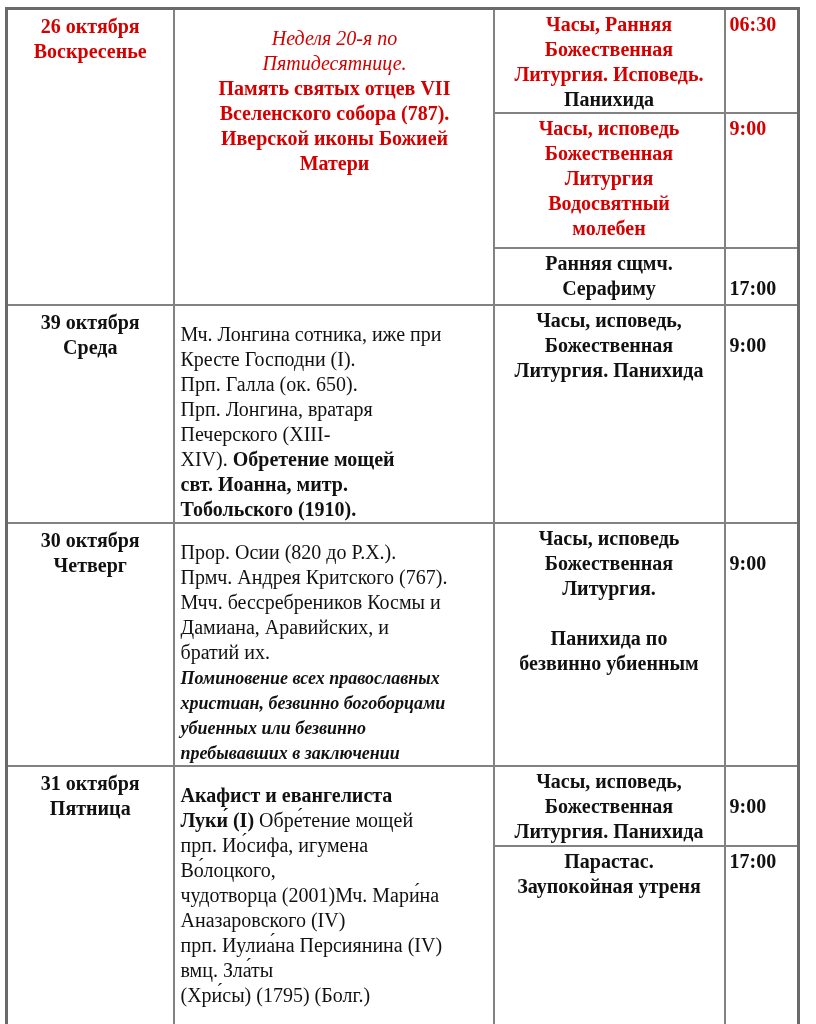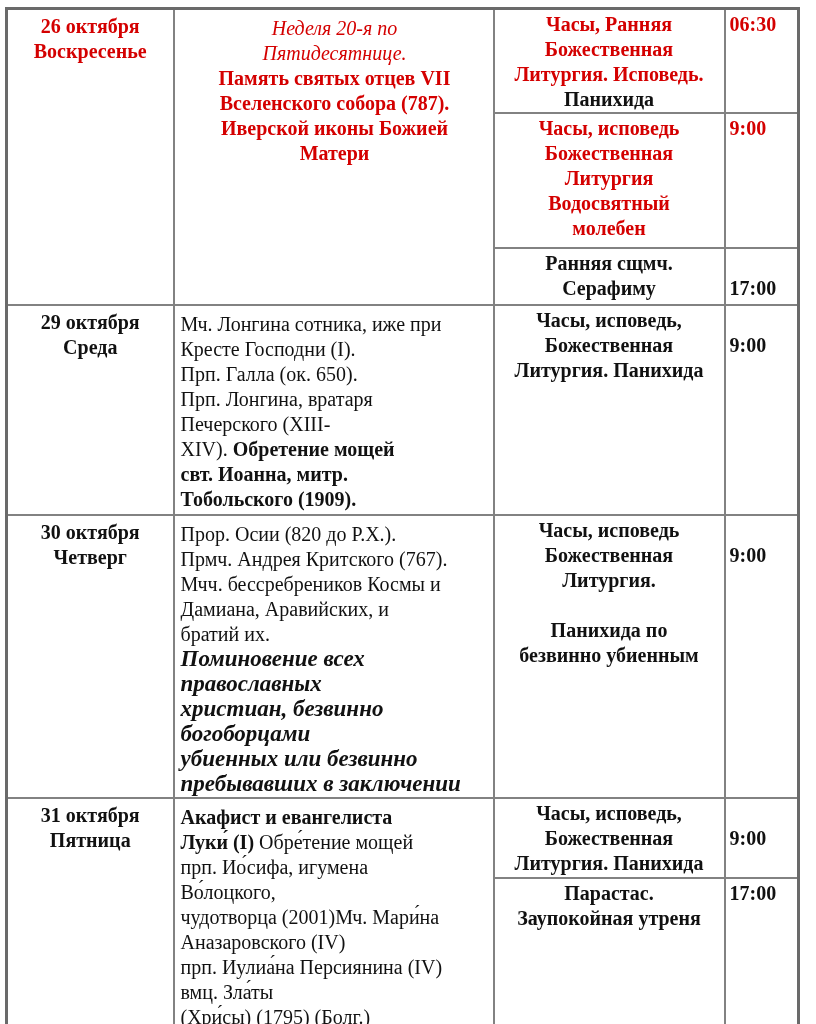--- a/index.html
+++ b/index.html
@@ -41,33 +41,33 @@
   tr.h4a { height: 80px; margin-left: 44px; }
   tr.h4b { height: 204px; }
   td.date {
     text-align: center;
     font-weight: bold;
     padding-top: 4px;
   }
   td.desc {
     text-align: left;
     padding-left: 6px;
-    padding-top: 6px;
+    padding-top: 16px;
   }
   td.desc.center { text-align: center; }
   td.svc {
     text-align: center;
     font-weight: bold;
   }
   td.time {
     font-weight: bold;
   }
   .c-red { color: var(--accent-red); }
   span.small {
-    font-size: 23px;
+    font-size: 18px;
     line-height: 23px;
   }
 </style>
 </head>
 <body>
 
 <div class="page">
   <table class="schedule">
     <colgroup>
       <col style="width:167px">
@@ -101,30 +101,30 @@
         <td class="time c-red">9:00</td>
       </tr>
       <tr class="h1c">
         <td class="svc"><span style="font-weight: bold;">Ранняя сщмч.
 Серафиму</span></td>
         <td class="time">
 17:00</td>
       </tr>
 
       <tr class="h2">
-        <td class="date">29 октября
+        <td class="date">39 октября
 Среда</td>
         <td class="desc"><span>Мч. Лонгина сотника, иже при
 Кресте Господни (I).
 Прп. Галла (ок. 650).
 Прп. Лонгина, вратаря
 Печерского (XIII-
 XIV). </span><span style="font-weight: bold;">Обретение мощей
 свт. Иоанна, митр.
-Тобольского (1909).</span></td>
+Тобольского (1910).</span></td>
         <td class="svc"><span style="font-weight: bold;">Часы, исповедь,
 Божественная
 Литургия. Панихида</span></td>
         <td class="time">
 9:00</td>
       </tr>
 
       <tr class="h3">
         <td class="date">30 октября
 Четверг</td>

